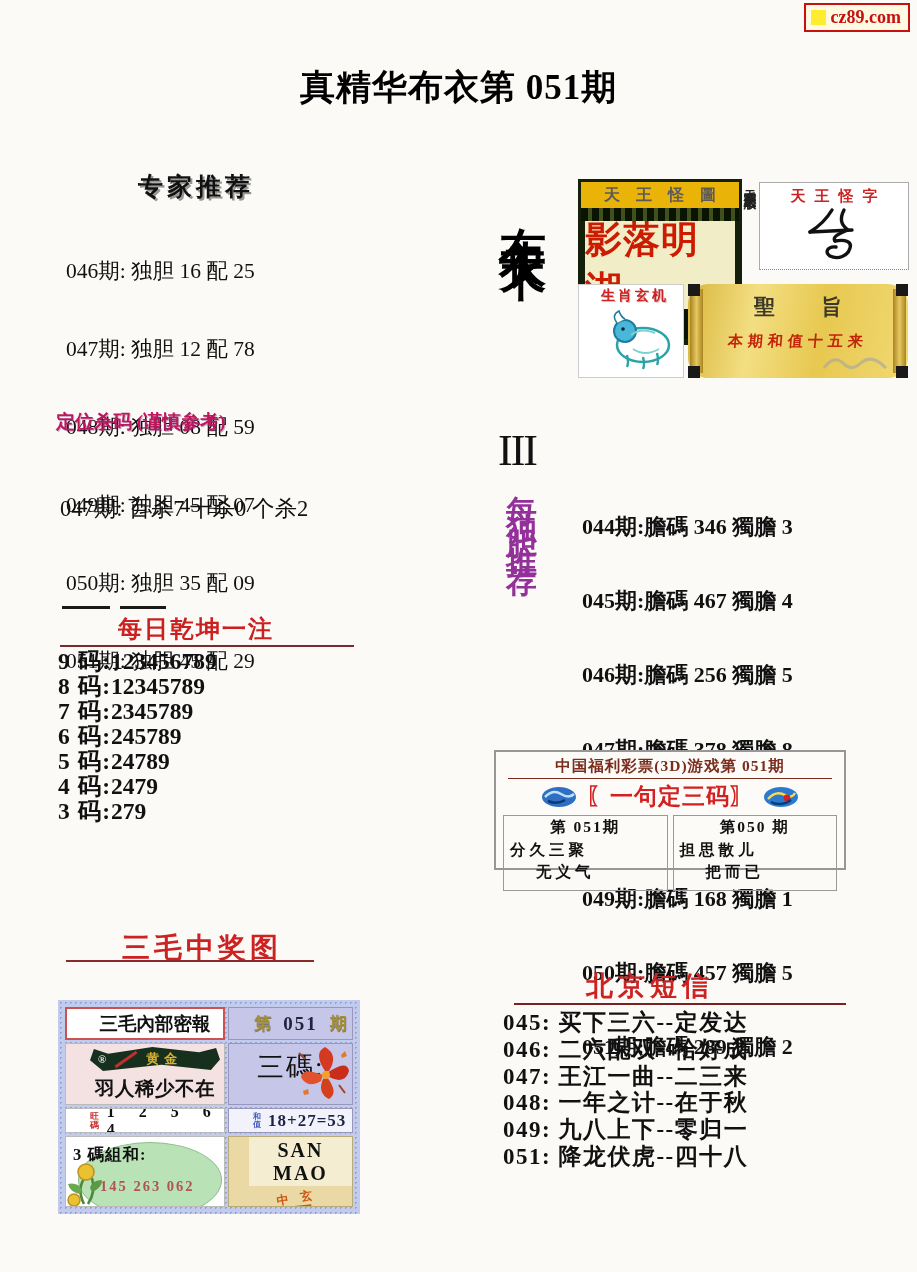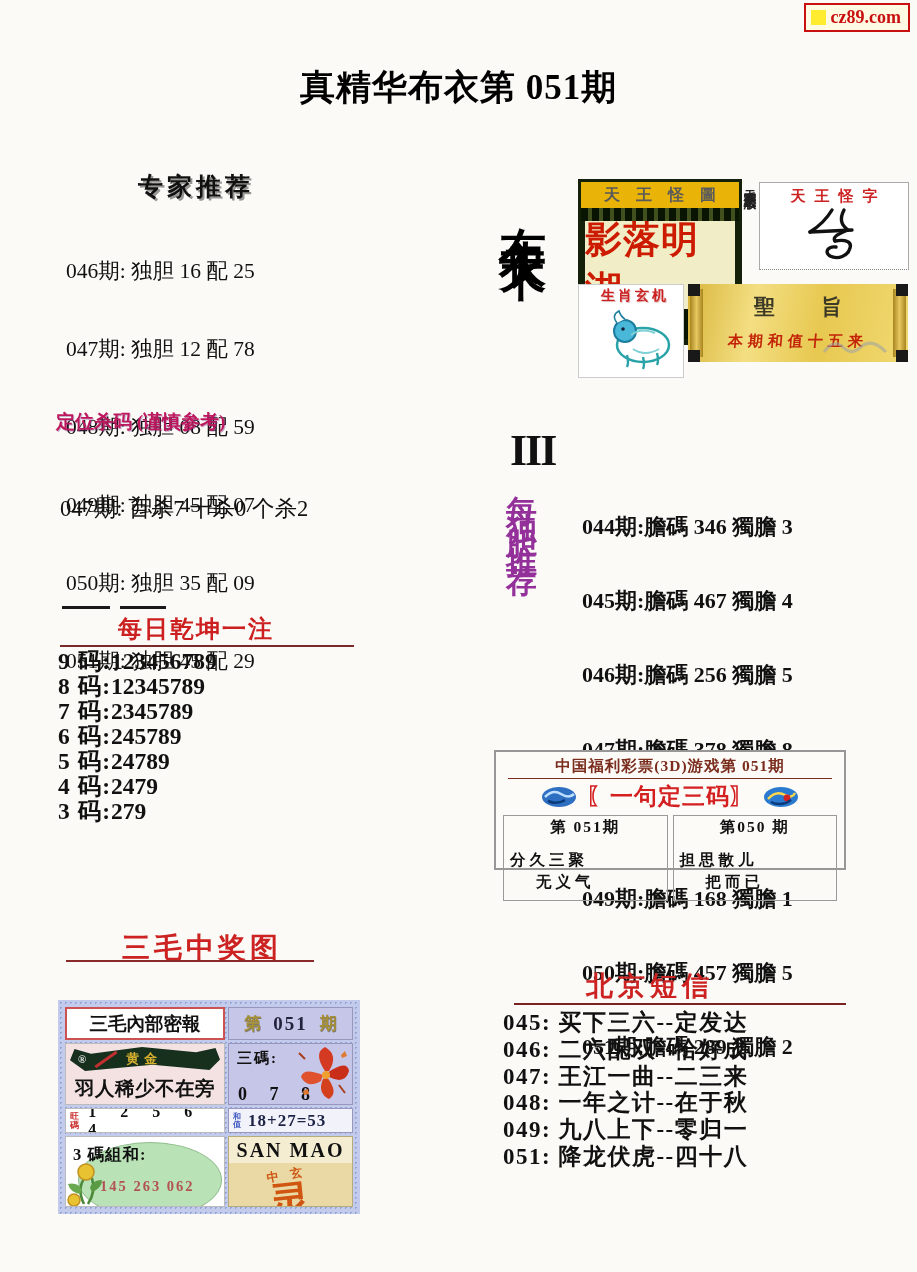--- a/index.html
+++ b/index.html
@@ -35,21 +35,21 @@
   
   .dash{background:#1a1a1a;height:3px;}
   #daily-heading{left:118px;top:613px;color:#cc2020;font-size:24px;font-weight:bold;letter-spacing:2px;}
   #daily-underline{left:60px;top:645px;width:294px;height:2px;background:#7a2a2a;}
   #daily-rows{left:58px;top:649px;font-size:23.5px;line-height:25px;font-weight:bold;}
   #daily-rows .lab{letter-spacing:1px;}
 
   
   #buyi-vert{left:492px;top:190px;writing-mode:vertical-rl;text-orientation:upright;
     font-size:47px;font-weight:bold;letter-spacing:11px;color:#000;}
-  #buyi-num{left:498px;top:425px;font-size:44px;font-weight:bold;letter-spacing:-2px;margin-left:12px;}
+  #buyi-num{left:498px;top:425px;font-size:44px;font-weight:normal;letter-spacing:-2px;}
 
   
   #guaitu{left:578px;top:179px;width:164px;height:166px;background:#15200a;box-sizing:border-box;
     padding:3px 3px 0 3px;}
   #guaitu .head{background:#eab308;height:26px;display:flex;align-items:center;justify-content:center;
     color:#5a5a5a;font-weight:bold;font-size:16px;letter-spacing:16px;text-indent:16px;}
   #guaitu .band{height:13px;background:repeating-linear-gradient(90deg,#0a1402 0 7px,#41501c 7px 11px);}
   #guaitu .main{margin:0 4px;background:#f1edc6;height:88px;display:flex;align-items:center;
     justify-content:center;font-size:37px;font-weight:bold;color:#cc1b00;letter-spacing:1px;}
   #guaitu .bandb{height:30px;background:repeating-linear-gradient(90deg,#0a1402 0 9px,#3a481a 9px 14px);}
@@ -59,22 +59,22 @@
 
   #guaizi{left:759px;top:182px;width:148px;height:86px;background:#fff;
     border:1px solid #aaa;border-bottom:1px dotted #888;}
   #guaizi .ti{color:#cc2222;font-weight:bold;font-size:15px;letter-spacing:9px;
     text-align:center;margin-top:4px;text-indent:9px;}
 
   #shengxiao{left:578px;top:284px;width:106px;height:94px;background:#fff;border:1px solid #ccc;box-sizing:border-box;padding-left:8px;}
   #shengxiao .ti{color:#cc2222;font-weight:bold;font-size:14px;letter-spacing:3px;text-align:center;
     margin-top:2px;text-shadow:1px 1px 0 rgba(150,30,30,.3);}
 
-  #scroll{left:688px;top:284px;width:220px;height:78px;
-    background:linear-gradient(100deg,#d9b63c,#f3de82 30%,#e7c850 60%,#f1d972);}
+  #scroll{left:688px;top:284px;width:220px;height:94px;
+    background:linear-gradient(100deg,#d9b63c,#f3de82 30%,#e7c850 60%,#f1d972);border-radius:20px;}
   #scroll .roll{position:absolute;top:5px;bottom:5px;width:13px;
     background:linear-gradient(90deg,#a8841f,#e6c760,#a8841f);}
   #scroll .cap{position:absolute;width:12px;height:12px;background:#191919;}
   #scroll .ti{position:relative;text-align:center;font-size:21px;font-weight:bold;color:#3c3a26;
     letter-spacing:46px;text-indent:46px;margin-top:9px;}
   #scroll .ln{position:relative;text-align:center;color:#c32408;font-weight:bold;font-size:15px;
     letter-spacing:5px;margin-top:11px;transform:skewX(-5deg);}
 
   
   #dandan-vert{left:500px;top:471px;writing-mode:vertical-rl;text-orientation:upright;
@@ -84,47 +84,47 @@
   
   #sentence{left:494px;top:750px;width:352px;height:120px;border:2px solid #979797;
     background:#fcfbf8;box-sizing:border-box;}
   #sentence .hd{margin:4px 12px 0;text-align:center;color:#7a2d1d;font-weight:bold;font-size:15.5px;
     border-bottom:1.5px solid #7a2d1d;padding-bottom:1px;letter-spacing:1px;}
   #sentence .trow{display:flex;align-items:center;justify-content:center;gap:9px;margin-top:2px;}
   #sentence .tt{color:#d42020;font-size:23px;font-weight:bold;letter-spacing:1px;}
   #sentence .cols{display:flex;gap:5px;margin:3px 7px 0;}
   #sentence .col{flex:1;border:1.5px solid #9a9a9a;padding:1px 6px 7px;font-weight:bold;font-size:15.5px;}
   #sentence .pd{text-align:center;letter-spacing:2px;}
-  #sentence .l1{margin-top:12px;letter-spacing:4px;}
+  #sentence .l1{margin-top:2px;letter-spacing:4px;}
   #sentence .l2{margin-top:1px;padding-left:26px;letter-spacing:4px;}
 
   
   #sm-title{left:122px;top:929px;color:#cc2222;font-size:28px;font-weight:bold;letter-spacing:4px;}
   #sm-underline{left:66px;top:960px;width:248px;height:2px;background:#8a2a2a;}
   #sm-box{left:58px;top:1000px;width:302px;height:214px;box-sizing:border-box;padding:7px;
     background:#c2cbec;
     background-image:radial-gradient(#93a3d6 1px,transparent 1px);background-size:5px 5px;}
   #sm-grid{display:grid;width:100%;height:100%;grid-template-columns:160px 1fr;
     grid-template-rows:33px 62px 25px 1fr;gap:3px;}
-  .cell{box-sizing:border-box;overflow:hidden;position:relative;}
+  .cell{box-sizing:border-box;overflow:hidden;position:relative;padding-left:20px;}
   #c-report{background:#fff;border:2px solid #cc5252;display:flex;align-items:center;
     justify-content:center;font-size:18.5px;font-weight:bold;}
   #c-period{background:#c6c6e8;border:1px solid #9797bd;display:flex;align-items:center;
     justify-content:center;gap:12px;}
   #c-period .gold{color:#a68f35;font-weight:bold;font-size:17px;text-shadow:.5px .5px 0 #777;}
   #c-period .num{color:#23233d;font-weight:bold;font-size:19px;letter-spacing:2px;}
   #c-phrase{background:#f4e2e2;border:1px solid #bbb;}
   #c-phrase .banner{height:24px;margin:3px 4px 0;background:#17301d;display:flex;align-items:center;
     gap:7px;padding:0 8px;color:#d8b030;font-weight:bold;font-size:13px;letter-spacing:5px;
     clip-path:polygon(0 55%,3% 8%,14% 28%,48% 0,84% 22%,97% 4%,100% 52%,93% 96%,55% 74%,10% 100%);}
   #c-phrase .reg{color:#eee;font-size:11px;letter-spacing:0;}
   #c-phrase .slash{width:26px;height:3px;background:#c03030;transform:rotate(-35deg);}
   #c-phrase .ph{font-size:19.5px;font-weight:bold;text-align:center;margin-top:4px;letter-spacing:.5px;}
   #c-sanma{background:#c6c6e8;border:1px solid #9797bd;}
-  #c-sanma .lab{font-size:15px;font-weight:bold;margin:5px 0 16px 8px;letter-spacing:2px;}
+  #c-sanma .lab{font-size:27px;font-weight:normal;margin:5px 0 16px 8px;letter-spacing:2px;}
   #c-sanma .val{font-size:18px;font-weight:bold;letter-spacing:9px;margin:4px 0 0 9px;}
   #c-wang{background:#fff;border:1px solid #bbb;display:flex;align-items:center;}
   #c-wang .wlab{color:#cc3333;font-size:9px;line-height:9px;width:12px;margin-left:4px;font-weight:bold;}
   #c-wang .wval{font-size:16px;font-weight:bold;letter-spacing:10px;margin-left:7px;}
   #c-sum{background:#f2f2fa;border:1px solid #9797bd;display:flex;align-items:center;}
   #c-sum .slab{color:#3a55c0;font-size:8px;line-height:8px;width:10px;margin-left:4px;font-weight:bold;}
   #c-sum .sval{font-size:17px;font-weight:bold;color:#1d2346;letter-spacing:1px;margin-left:5px;}
   #c-zuhe{background:#fff;border:1px solid #bbb;}
   #c-zuhe .ell{position:absolute;left:12px;top:5px;width:142px;height:74px;background:#b9e2b6;
     border:1px solid #8fbd8c;border-radius:50%;}

